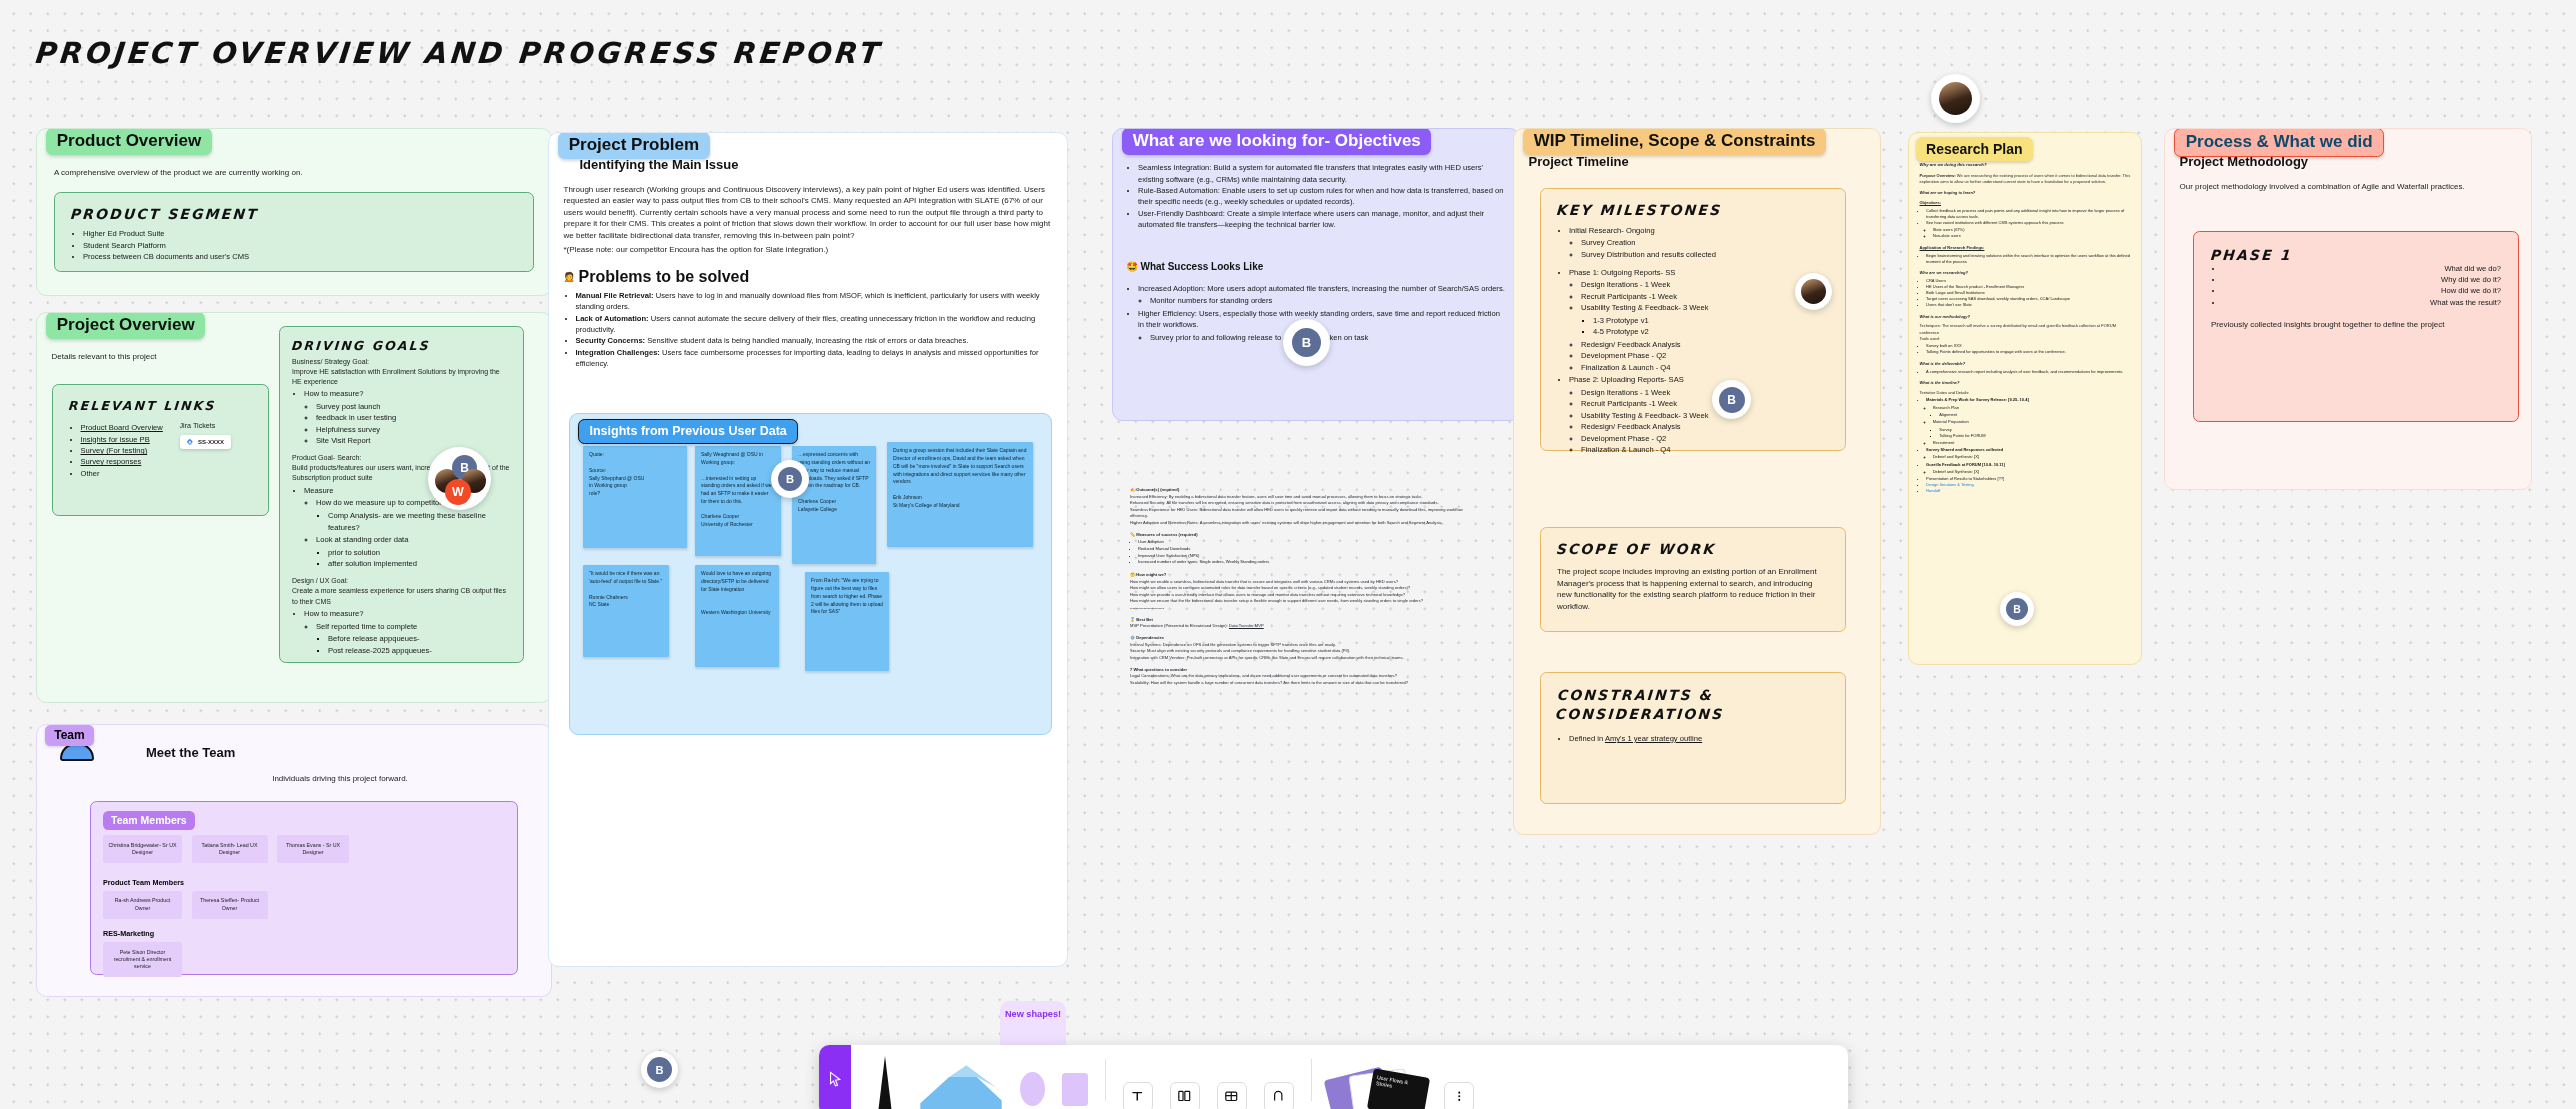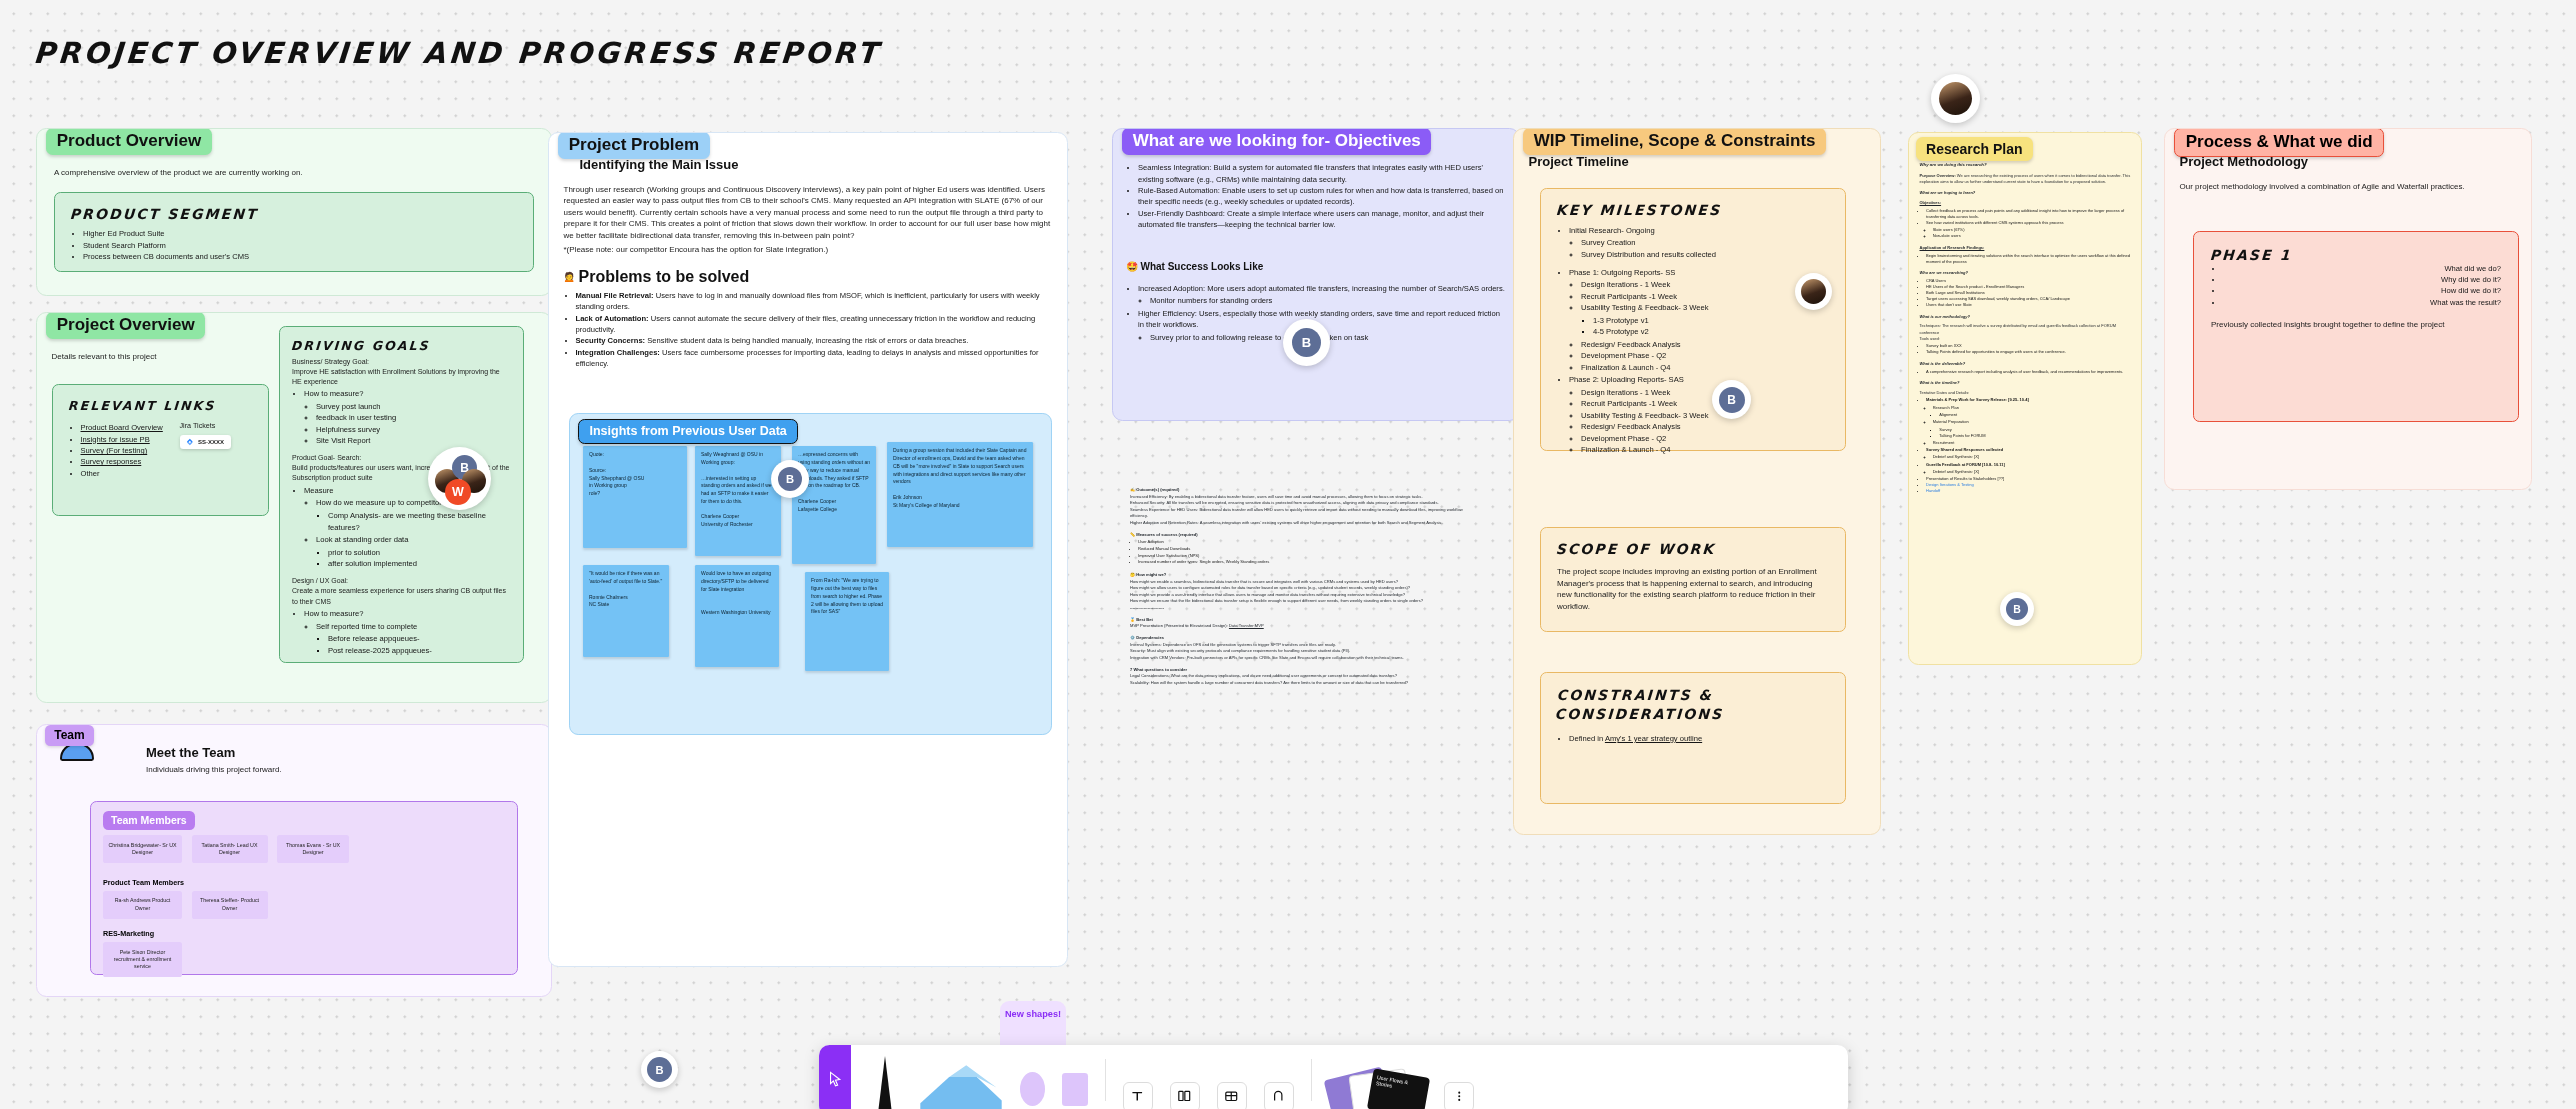--- a/index.html
+++ b/index.html
@@ -48,21 +48,21 @@
   .tab-indigo{ background:#8b5cf6; color:#fff; }
 
   .th-orange { background:#fdf4e3; border:0.7px solid #f0ddb9; }
   .tab-orange{ background:#f7c97e; color:#111; }
   .card-orange{ background:#fbeed5; border:0.7px solid #e9b864; }
 
   .th-yellow { background:#fdf6da; border:0.7px solid #f0e1a2; }
   .tab-yellow{ background:#f7e27e; color:#111; }
 
   .th-pink   { background:#fdf4f1; border:0.7px solid #f7ddd6; }
-  .tab-pink  { background:#ffb3a4; color:#000000; border:0.7px solid #e8503a; }
+  .tab-pink  { background:#ffb3a4; color:#0c4a6e; border:0.7px solid #e8503a; }
   .card-pink { background:#fcdcd4; border:0.7px solid #e8503a; }
 
   
   .inner{ border-radius:6.6px; padding:13px 16px; }
   .scribble{
     font-family:"DejaVu Sans", sans-serif; font-style:italic; font-weight:700;
     letter-spacing:2.1px; color:#111; transform:skewX(-6deg);
     display:inline-block;
   }
   .h-doc{ font-size:13px; font-weight:700; color:#111; }
@@ -230,21 +230,21 @@
   </div>
 
   <div class="frame th-purple" style="left:36px; top:724px; width:516px; height:273px;">
     <div class="frame-body" style="padding:20px 17px;">
       <div class="team-glyph" style="left:8px;top:0;">
         <div style="background:#c99cf5;border-radius:5.3px;padding:3.3px 9.2px;font-size:12px;font-weight:700;display:inline-block;box-shadow:0 1.3px 3.3px rgba(0,0,0,.15);">Team</div>
         <div style="margin-left:14.5px;margin-top:-2.6px;width:34px;height:18.4px;background:#5a9ff0;border:2px solid #111;border-radius:17px 17px 2.6px 2.6px;"></div>
       </div>
       <div style="margin-left:92px;">
         <div class="h-doc">Meet the Team</div>
-        <div class="sub" style="margin-top:4px;">Individuals driving this project forward.</div>
+        <div class="sub" style="margin-top:13px;text-align:center;">Individuals driving this project forward.</div>
       </div>
 
       <div class="inner card-purple" style="position:absolute;left:53px;top:76px;width:428px;height:174px;padding:9.2px 12px;">
         <div style="display:inline-block;background:#b97cf0;color:#fff;font-size:10.5px;font-weight:700;padding:3.3px 8px;border-radius:5.3px;margin-bottom:4px;">Team Members</div>
         <div style="margin-top:1.3px;">
           <span class="chip" style="width:79px;">Christina Bridgewater- Sr UX Designer</span>
           <span class="chip" style="width:76px;margin-left:6.6px;">Tatiana Smith- Lead UX Designer</span>
           <span class="chip" style="width:72px;margin-left:6.6px;">Thomas  Evans - Sr UX Designer</span>
         </div>
         <div style="font-size:7.2px;font-weight:700;margin-top:14.5px;">Product Team Members</div>

